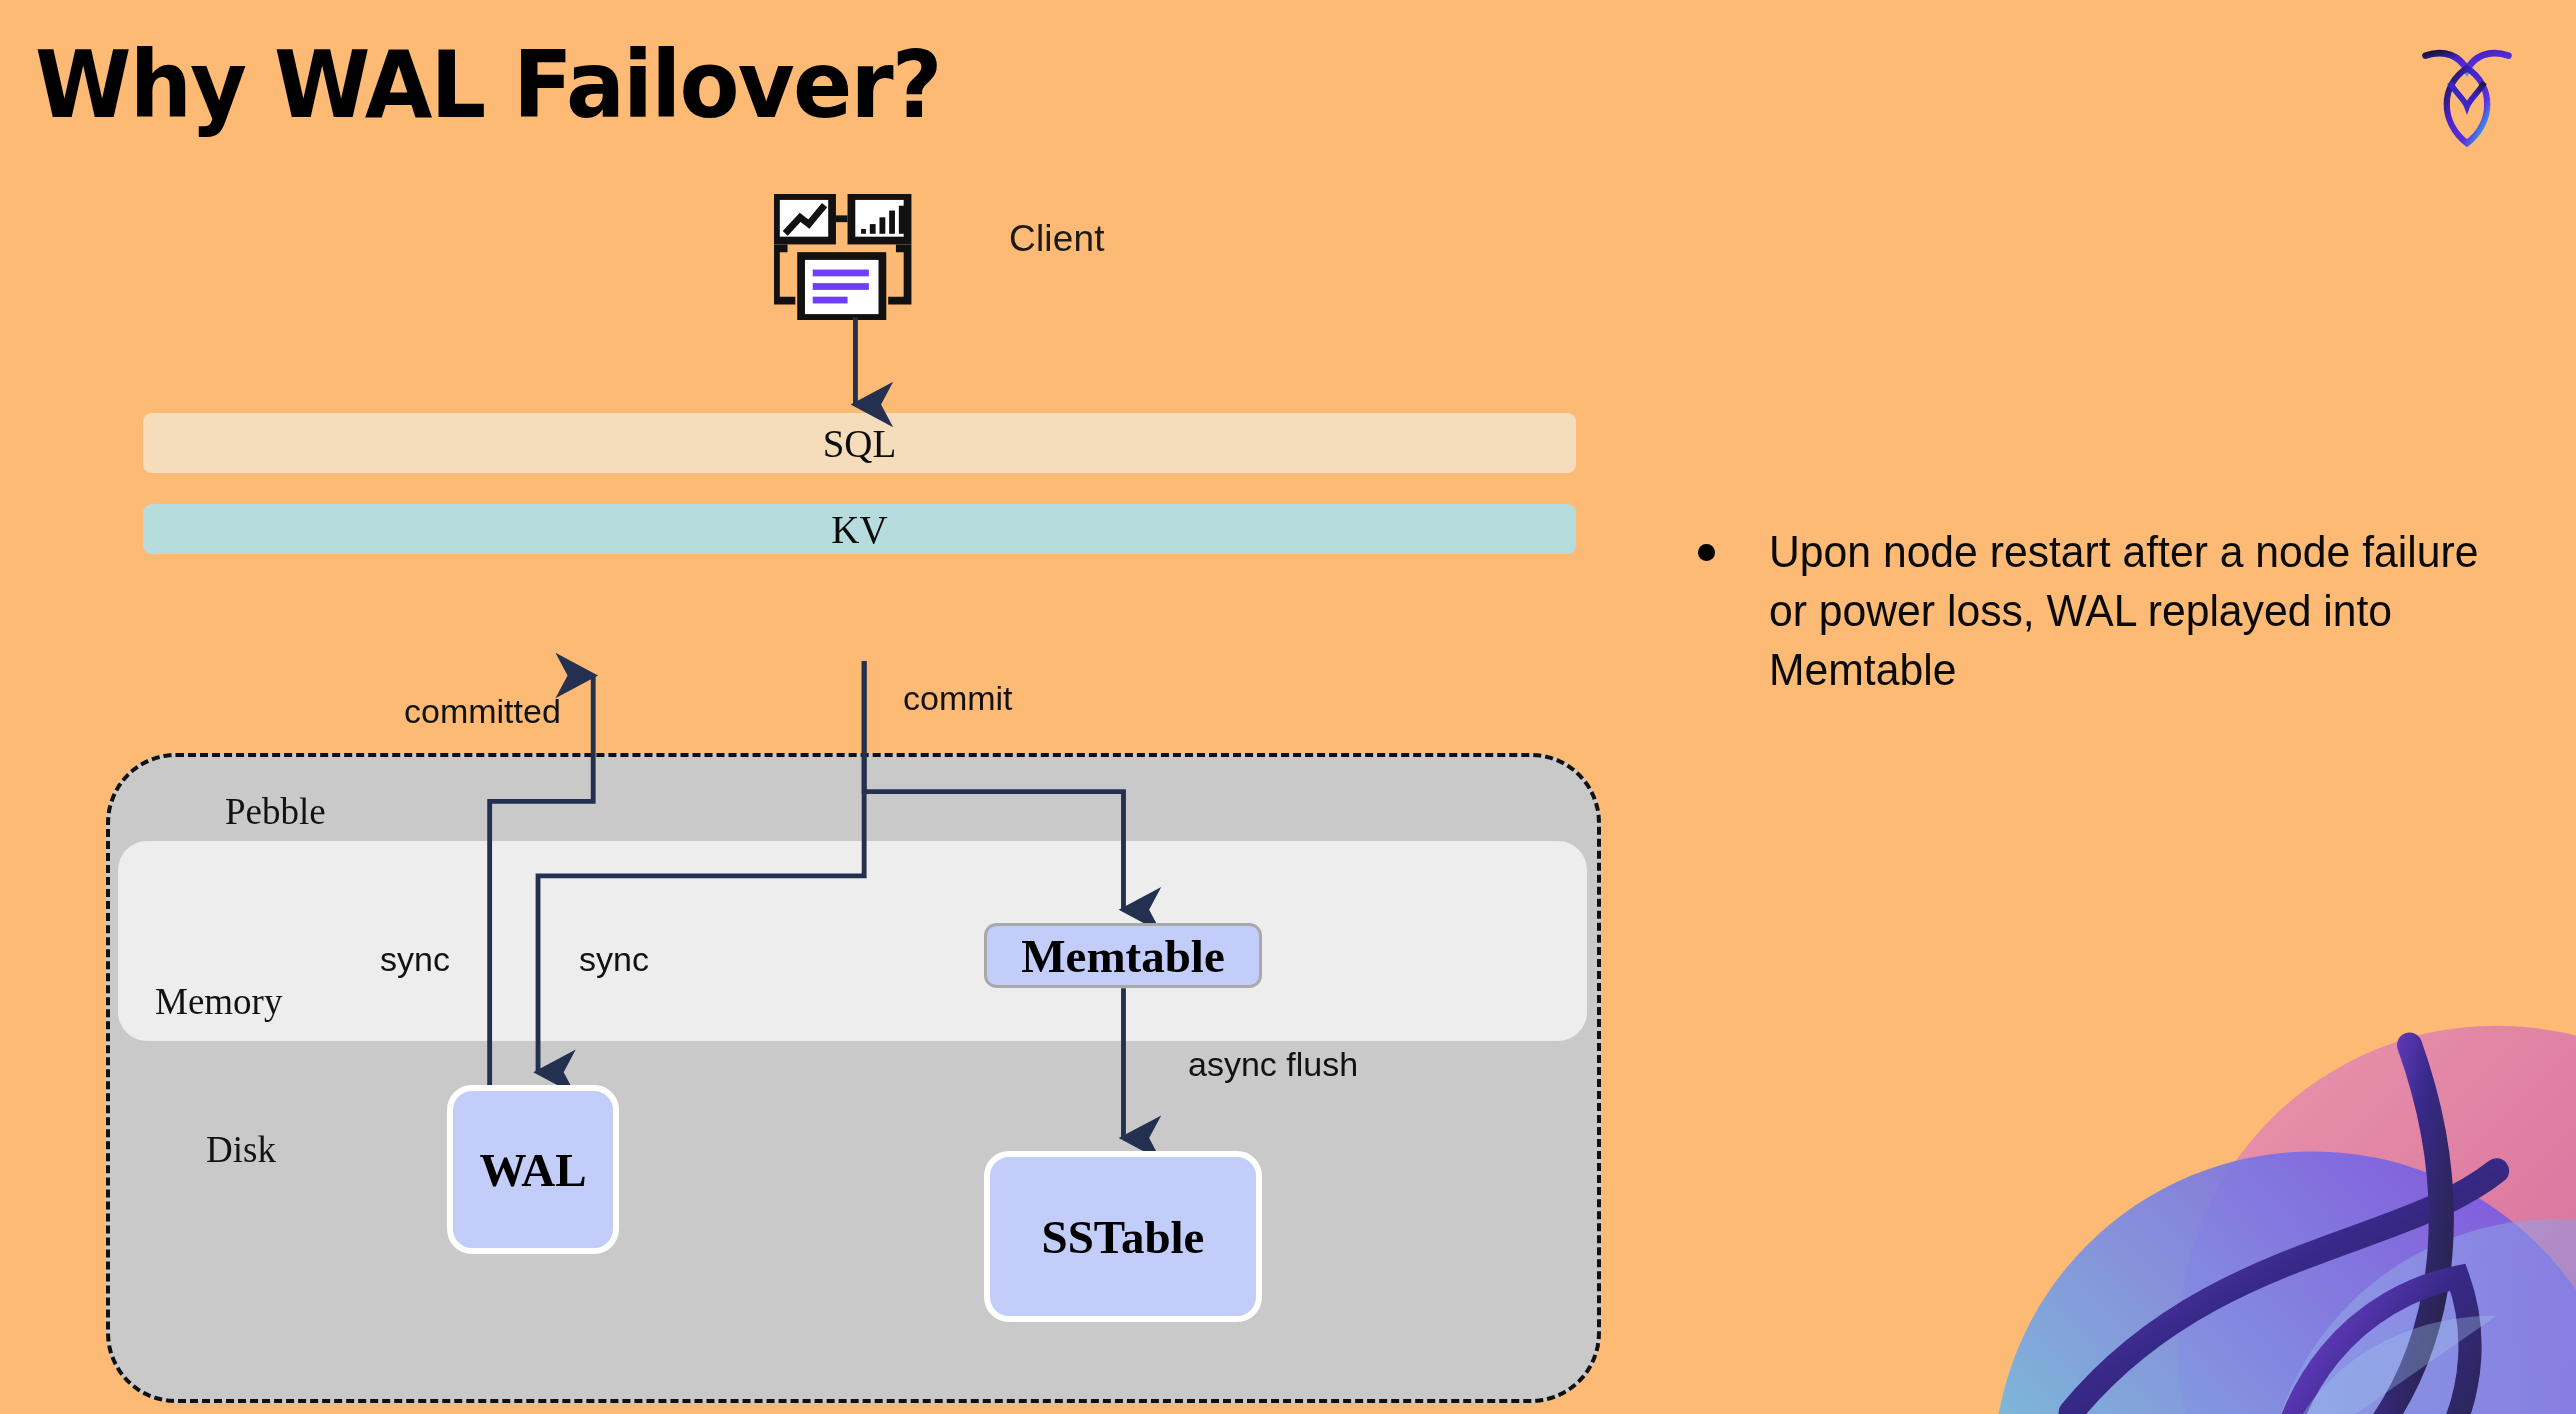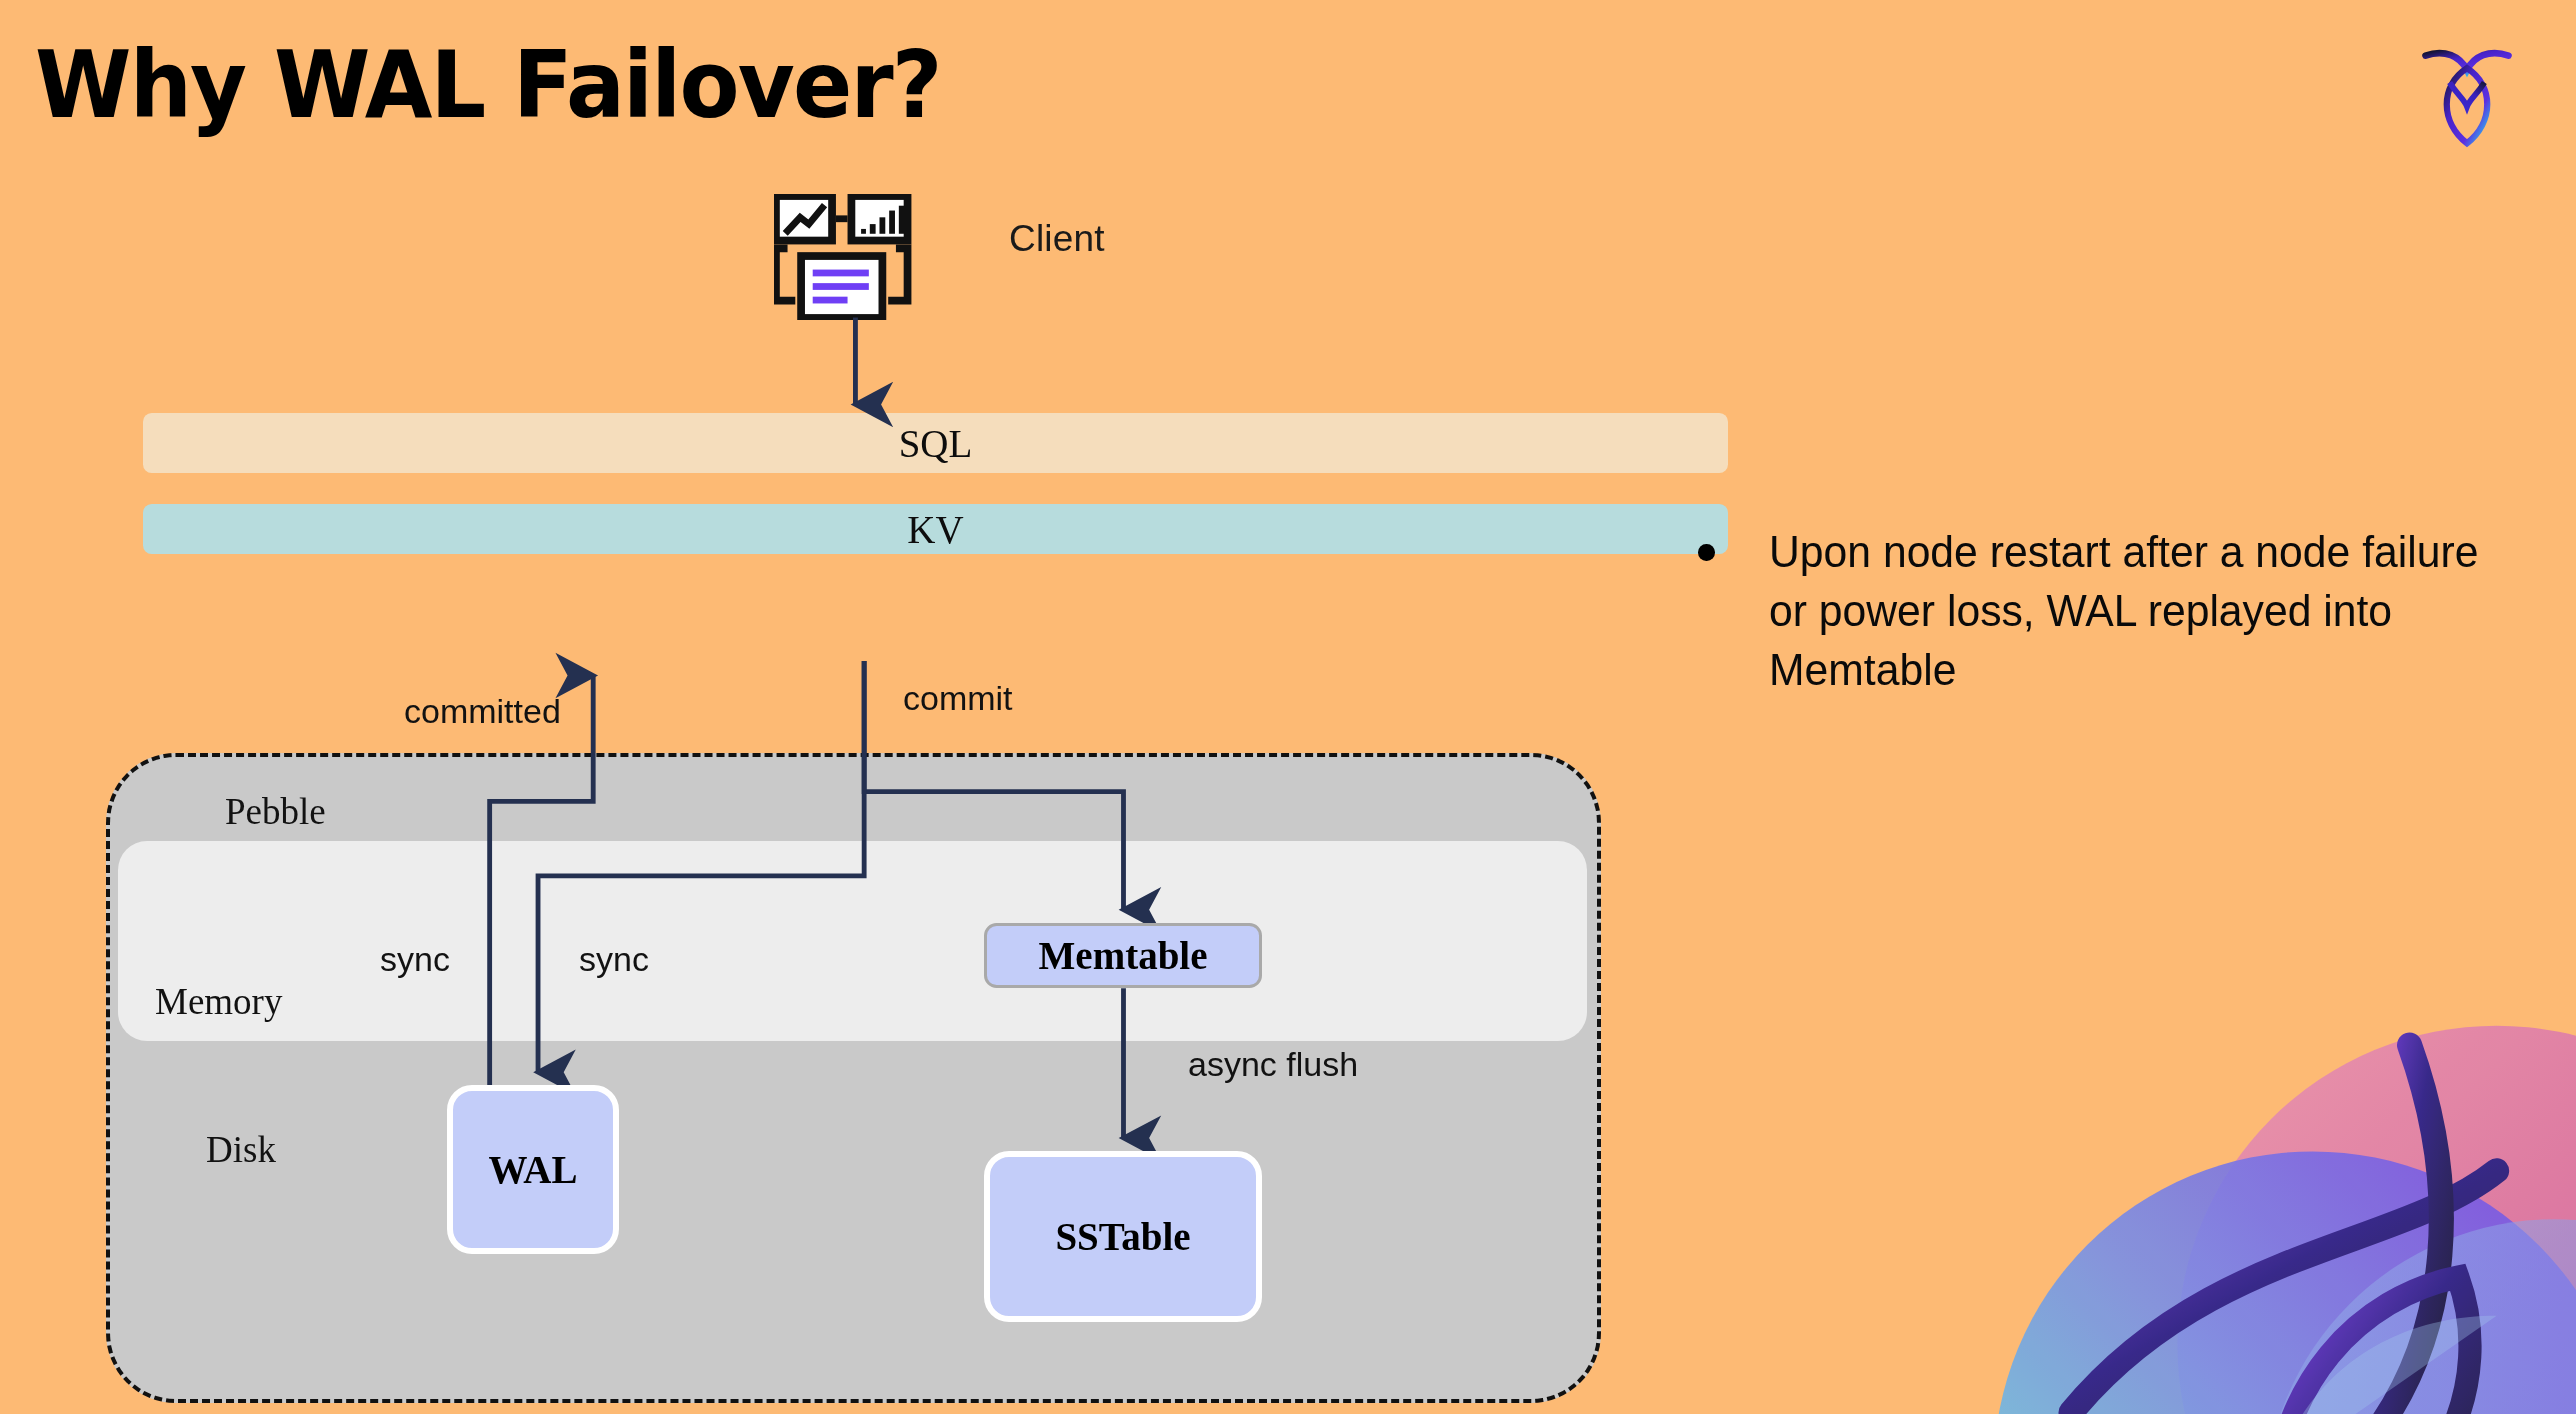--- a/index.html
+++ b/index.html
@@ -33,21 +33,21 @@
   #client-icon{position:absolute;left:774px;top:194px;width:150px;height:126px;}
   #client-label{
     position:absolute;left:1009px;top:218px;
     font-size:37px;color:#1a1a1a;
     font-family:"Liberation Sans", sans-serif;
     letter-spacing:0.2px;
   }
 
   
   .layer-bar{
-    position:absolute;left:143px;width:1585px;
+    position:absolute;left:143px;width:1433px;
     border-radius:8.7px;
     display:flex;align-items:center;justify-content:center;
     font-family:"Liberation Serif", serif;
     font-size:39px;color:#0d0d0d;
   }
   #layer-sql{top:413px;height:60px;background:#f5ddbc;}
   #layer-kv{top:504px;height:50px;background:#b7dcdd;}
   #layer-storage{top:578px;height:83px;background:#d6d0e6;}
   #layer-storage .lbl{transform:translateY(-1.9px);}
 
@@ -71,21 +71,21 @@
   #pebble-label{left:225px;top:790px;}
   #memory-label{left:155px;top:980px;}
   #disk-label{left:206px;top:1096px;margin-top:32px;}
 
   
   .node-box{
     position:absolute;
     background:#c3cdf9;
     display:flex;align-items:center;justify-content:center;
     font-family:"Liberation Serif", serif;
-    font-weight:bold;font-size:39px;color:#000;
+    font-weight:bold;font-size:47px;color:#000;
     box-sizing:border-box;
   }
   #node-memtable{
     left:984px;top:923px;width:278px;height:65px;
     border:3.9px solid #a9a9a9;border-radius:12.6px;
   }
   #node-wal{
     left:447px;top:1085px;width:172px;height:169px;
     border:6.8px solid #ffffff;border-radius:25px;
   }

